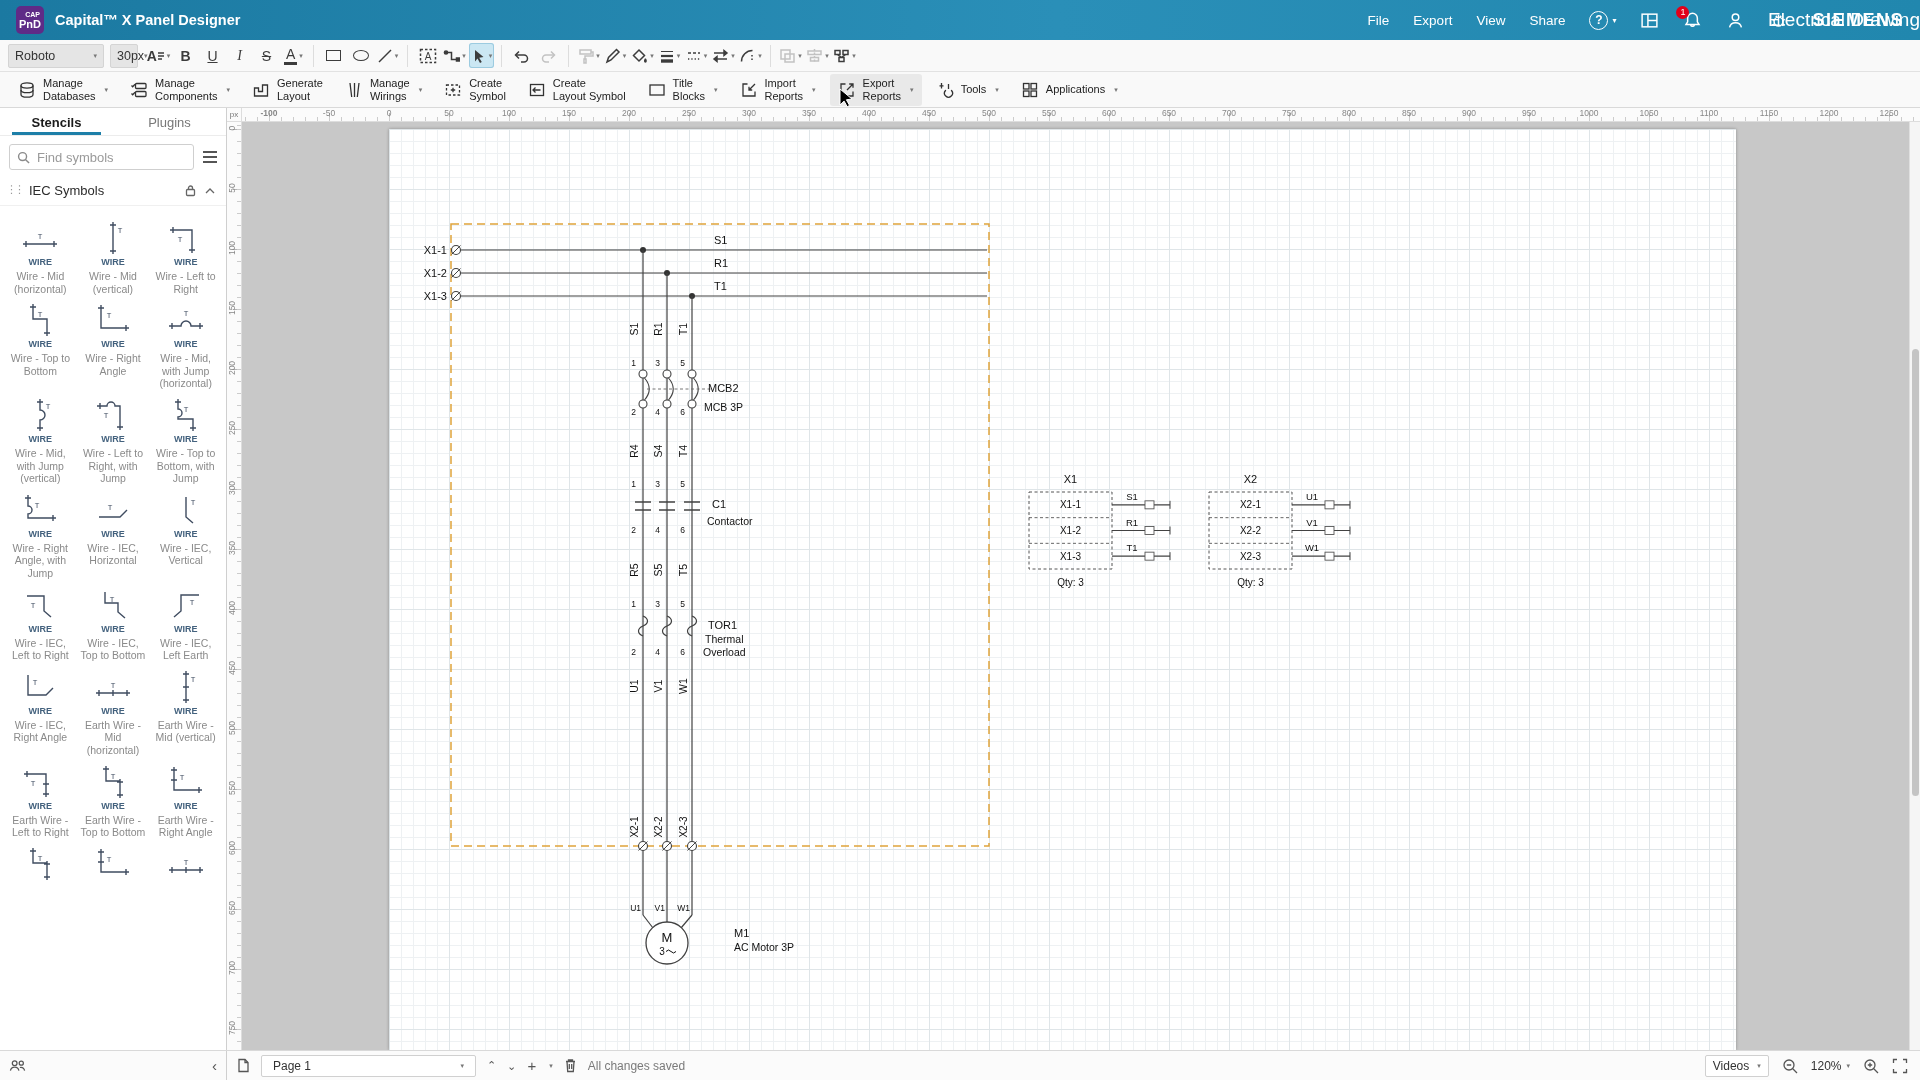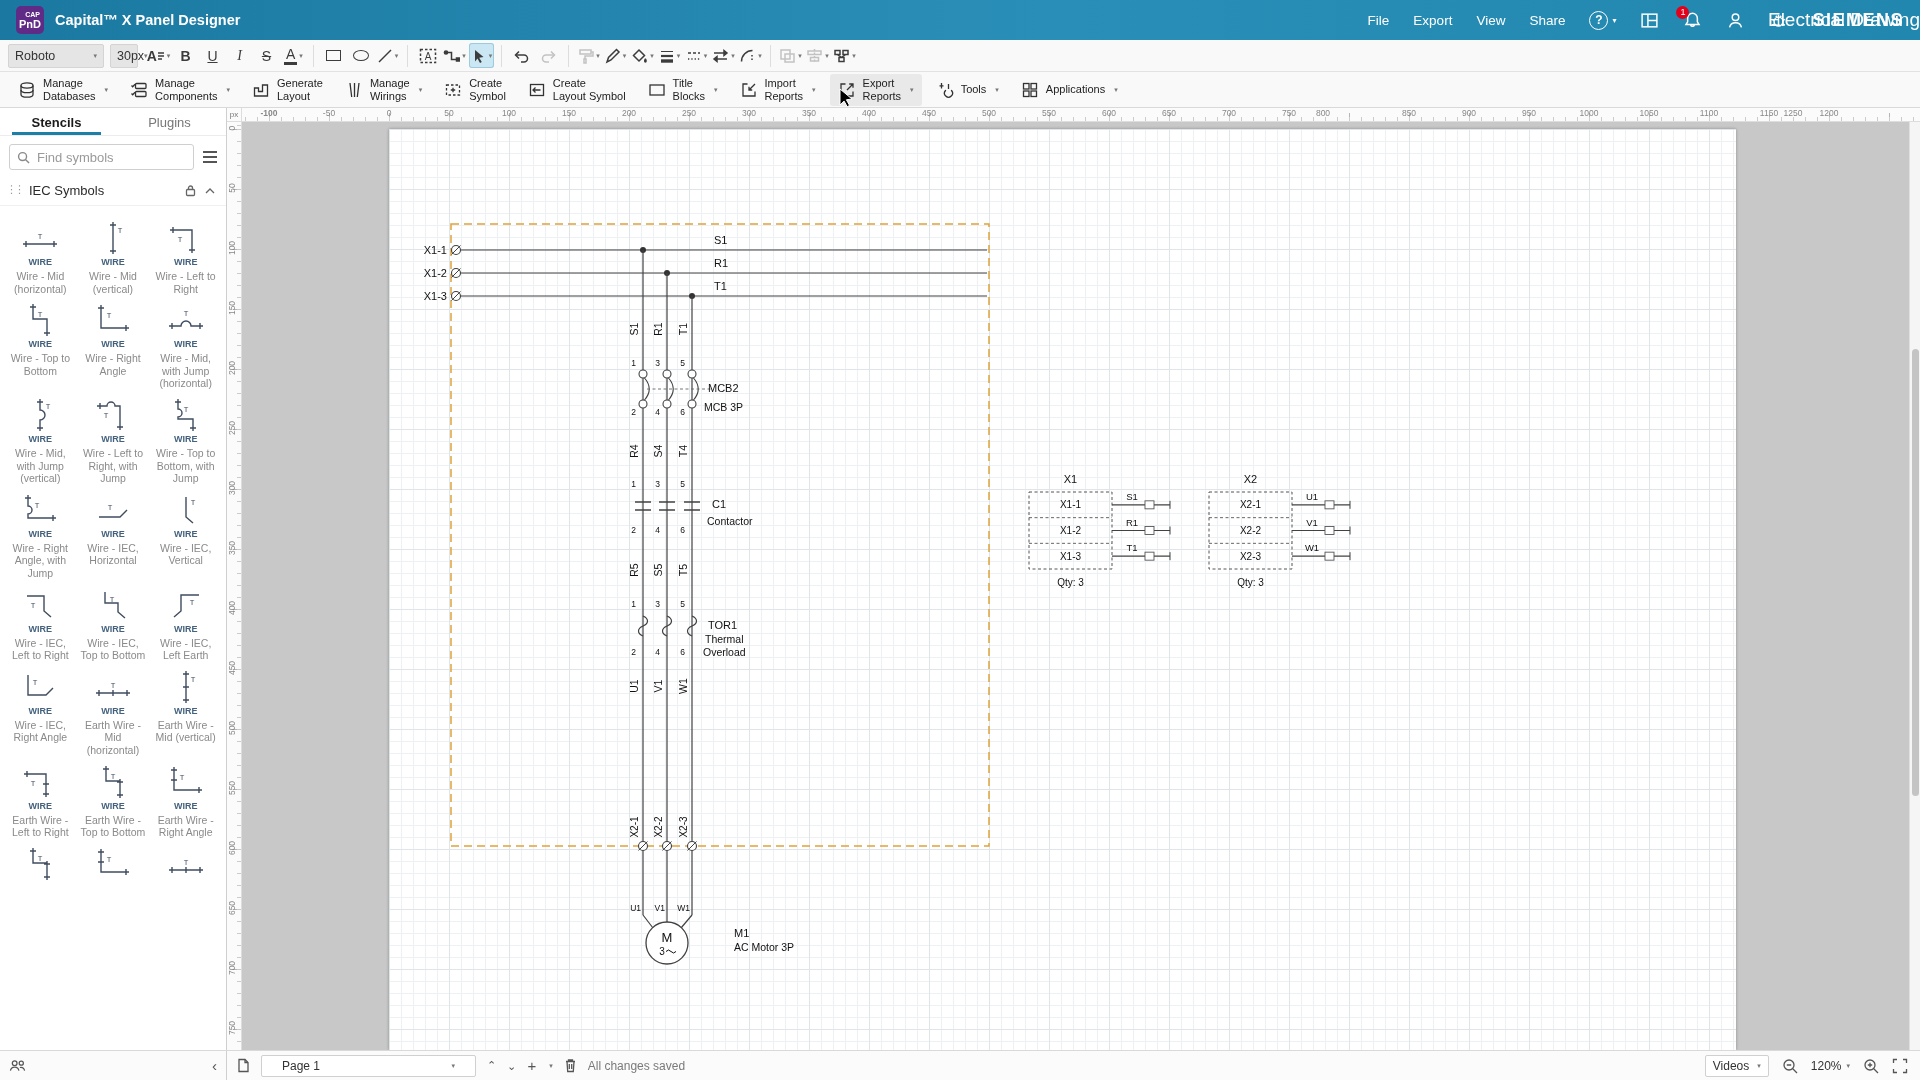--- a/index.html
+++ b/index.html
@@ -80,21 +80,21 @@
 #drawing{position:absolute;left:0;top:0}
 #vscroll{position:absolute;right:0;top:0;bottom:0;width:11px;background:#f5f5f5;border-left:1px solid #e0e0e0}
 #vthumb{position:absolute;left:2px;width:7px;top:227px;height:447px;background:#c4c4c4;border-radius:4px}
 
 #footer{height:30px;border-top:1px solid #d9d9d9;background:#fbfbfb;display:flex;align-items:center;font-size:12px;color:#444}
 #f-left{width:227px;height:100%;display:flex;align-items:center;padding:0 9px;border-right:1px solid #cfcfcf}
 #f-left svg{stroke:#555;fill:none;stroke-width:1.3}
 .chev{font-size:15px;color:#555;margin-left:auto;line-height:1}
 #f-main{flex:1;display:flex;align-items:center;padding:0 10px;gap:11px;height:100%}
 #f-main svg{stroke:#555;fill:none;stroke-width:1.3}
-.pagesel{width:215px;height:22px;border:1px solid #d0d0d0;background:#fff;border-radius:2px;display:flex;align-items:center;padding:0 20px;color:#333}
+.pagesel{width:215px;height:22px;border:1px solid #d0d0d0;background:#fff;border-radius:2px;display:flex;align-items:center;padding:0 11px;color:#333}
 .pagesel .caret{margin-left:auto}
 .fchev{font-size:11px;color:#555}
 #f-right{display:flex;align-items:center;gap:13px;padding-right:12px;height:100%}
 #f-right svg{stroke:#555;fill:none;stroke-width:1.3}
 .vidsel{height:22px;border:1px solid #d0d0d0;background:#fff;border-radius:2px;display:flex;align-items:center;padding:0 7px;gap:6px;color:#333}
 .zoomlvl{display:flex;align-items:center;gap:3px;color:#333}
 
 #cursor{position:fixed;left:838px;top:88px;z-index:99;pointer-events:none}
 </style>
 </head>
@@ -658,39 +658,39 @@
           <div class="hlab" style="left: 807px;">550</div>
           <div class="htick" style="left: 867px;"></div>
           <div class="hlab" style="left: 867px;">600</div>
           <div class="htick" style="left: 927px;"></div>
           <div class="hlab" style="left: 927px;">650</div>
           <div class="htick" style="left: 987px;"></div>
           <div class="hlab" style="left: 987px;">700</div>
           <div class="htick" style="left: 1047px;"></div>
           <div class="hlab" style="left: 1047px;">750</div>
           <div class="htick" style="left: 1107px;"></div>
-          <div class="hlab" style="left: 1081px;">800</div>
+          <div class="hlab" style="left: 1107px;">800</div>
           <div class="htick" style="left: 1167px;"></div>
           <div class="hlab" style="left: 1167px;">850</div>
           <div class="htick" style="left: 1227px;"></div>
           <div class="hlab" style="left: 1227px;">900</div>
           <div class="htick" style="left: 1287px;"></div>
           <div class="hlab" style="left: 1287px;">950</div>
           <div class="htick" style="left: 1347px;"></div>
           <div class="hlab" style="left: 1347px;">1000</div>
           <div class="htick" style="left: 1407px;"></div>
           <div class="hlab" style="left: 1407px;">1050</div>
           <div class="htick" style="left: 1467px;"></div>
           <div class="hlab" style="left: 1467px;">1100</div>
           <div class="htick" style="left: 1527px;"></div>
           <div class="hlab" style="left: 1527px;">1150</div>
           <div class="htick" style="left: 1587px;"></div>
           <div class="hlab" style="left: 1587px;">1200</div>
           <div class="htick" style="left: 1647px;"></div>
-          <div class="hlab" style="left: 1551px; text-align: center;">1250</div>
+          <div class="hlab" style="left: 1647px; text-align: center;">1250</div>
         </div>
     </div>
     <div id="midrow">
       <div id="vruler">
           <div class="vtick" style="top: 7px;"></div>
           <div class="vlab" style="top: 1px;">0</div>
           <div class="vtick" style="top: 67px;"></div>
           <div class="vlab" style="top: 61px;">50</div>
           <div class="vtick" style="top: 127px;"></div>
           <div class="vlab" style="top: 121px;">100</div>

